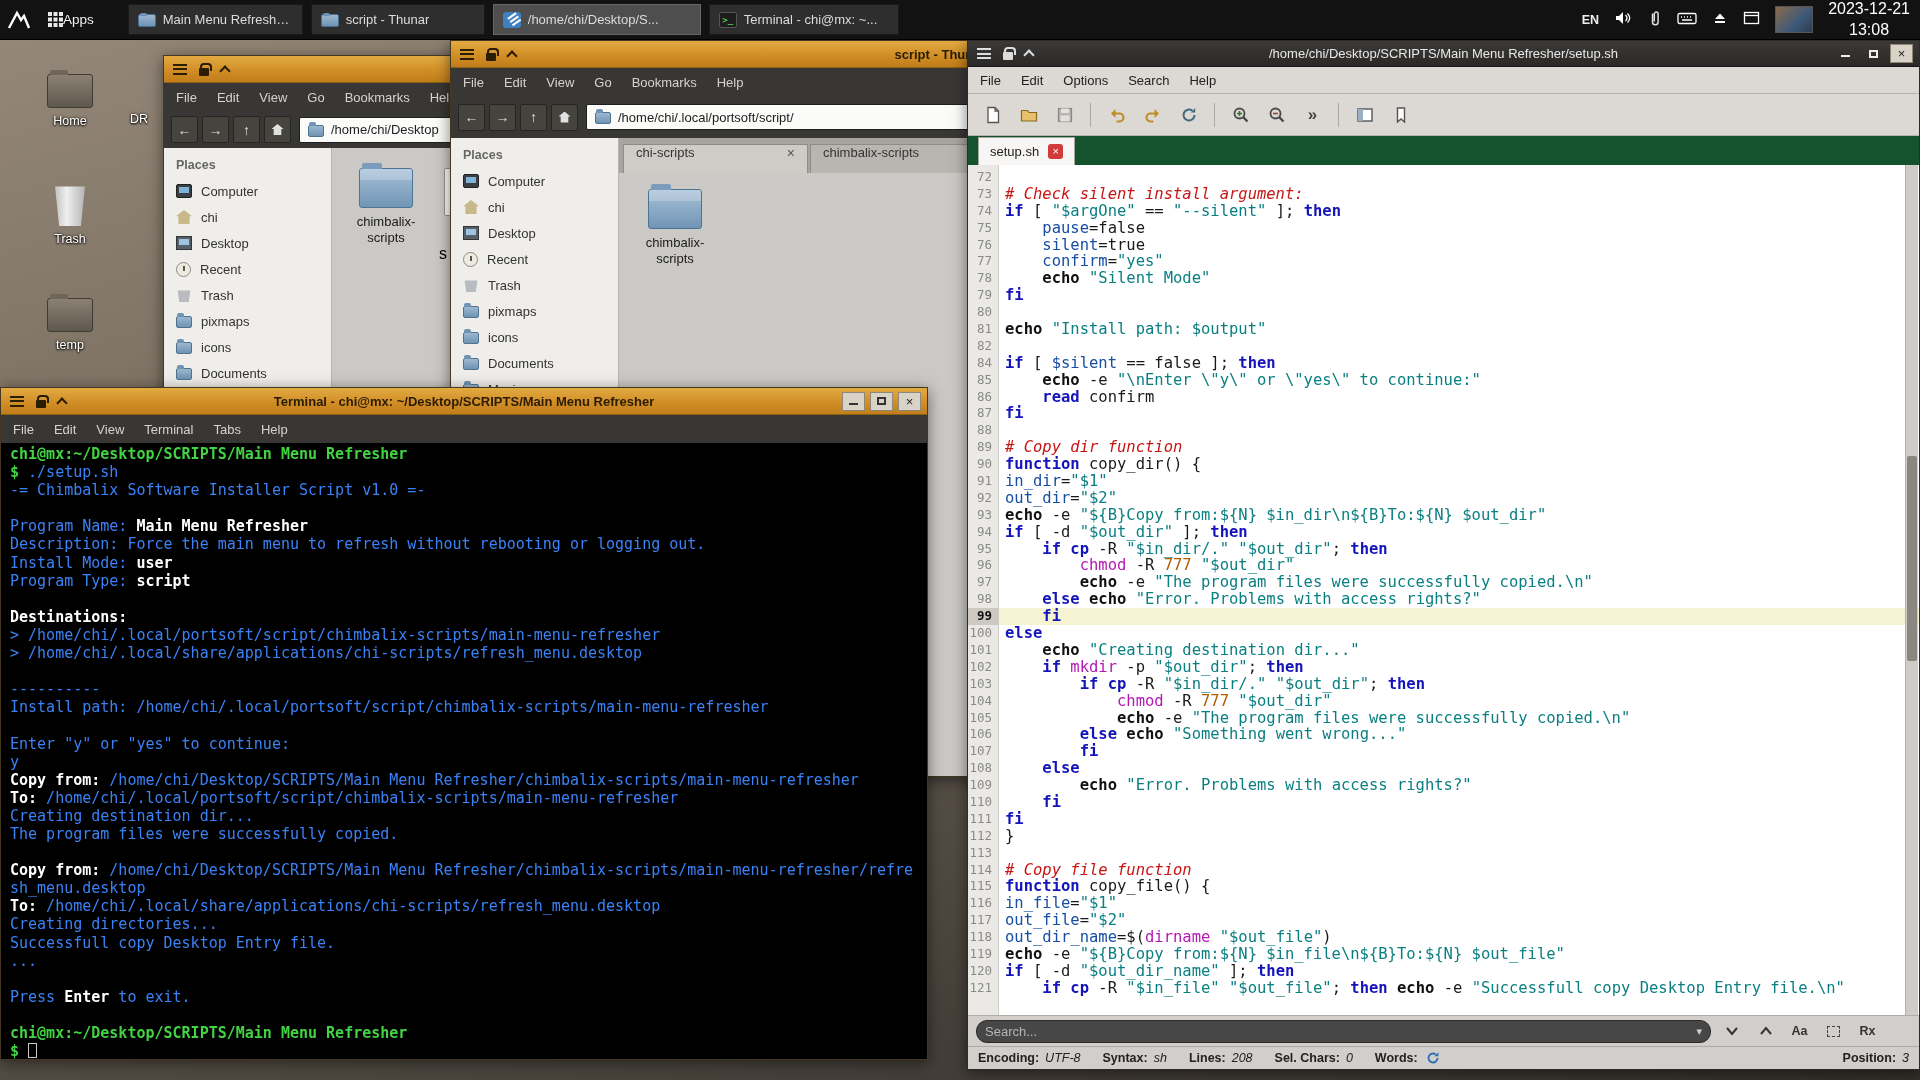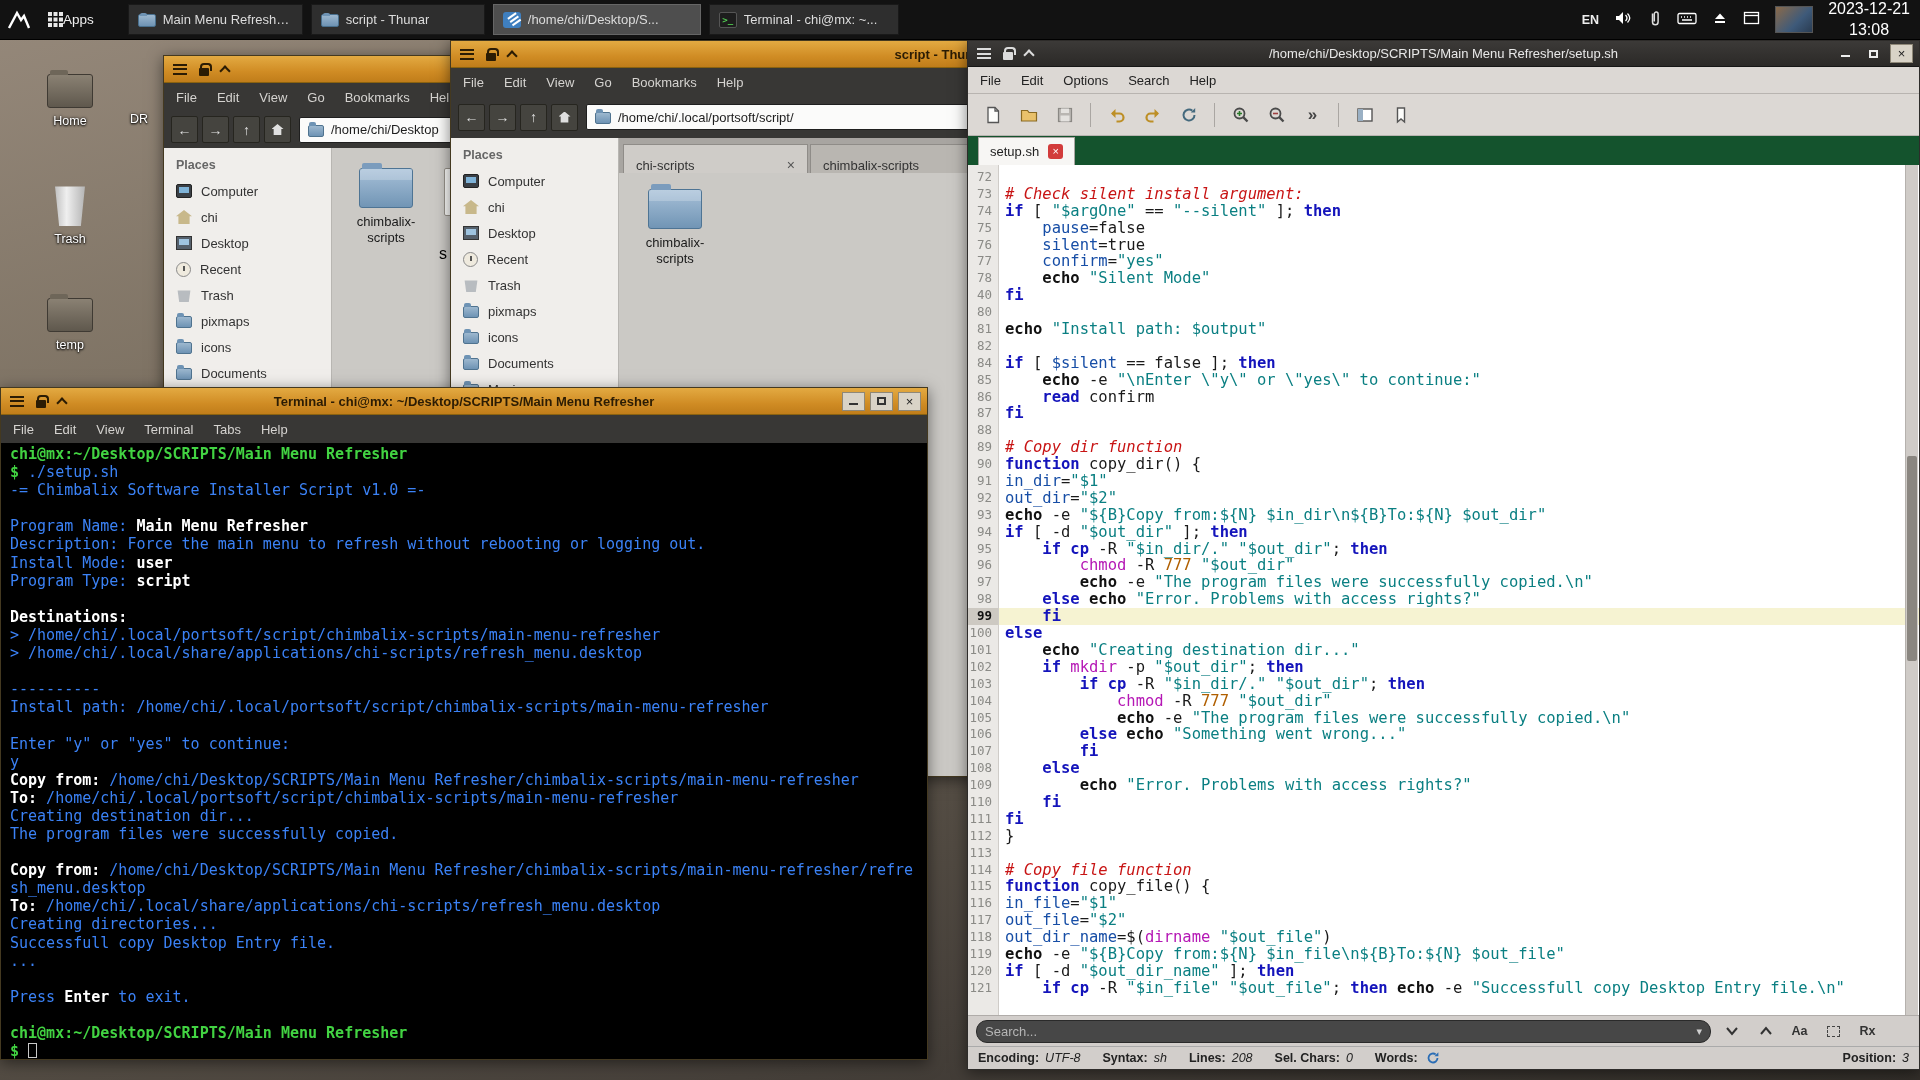--- a/index.html
+++ b/index.html
@@ -81,21 +81,21 @@
   .picon.computer::before{content:"";position:absolute;left:2px;right:2px;top:2px;bottom:4px;background:#7fb3d8}
   .picon.home{background:#c8b88a;clip-path:polygon(50% 0,100% 45%,85% 45%,85% 100%,15% 100%,15% 45%,0 45%)}
   .picon.desktop{background:#55606b;border:1px solid #333}
   .picon.desktop::before{content:"";position:absolute;left:2px;right:2px;top:2px;bottom:4px;background:#9fc4e0}
   .picon.recent{border-radius:50%;background:#efeade;border:1px solid #8a8a8a;width:15px;height:15px}
   .picon.recent::before{content:"";position:absolute;left:6px;top:3px;width:2px;height:5px;background:#555}
   .picon.trash{background:#b8bcc0;clip-path:polygon(10% 18%,90% 18%,80% 100%,20% 100%)}
   .picon.trash::before{content:"";position:absolute;top:0;left:22%;width:56%;height:16%;background:#d6d6d6}
   .maincol{flex:1;display:flex;flex-direction:column;overflow:hidden}
   .tabrow{height:35px;background:#a8a5a1;display:flex;align-items:flex-end;padding-left:4px;gap:2px;flex:none}
-  .ftab{height:29px;padding:0 12px;display:flex;align-items:flex-end;justify-content:space-between;gap:10px;
+  .ftab{height:29px;padding:0 12px;display:flex;align-items:flex-start;justify-content:space-between;gap:10px;
         background:#b9b6b1;font-size:13px;color:#333;border:1px solid #8f8c88;border-bottom:none}
   .ftab.active{background:#cfccc8}
   .ftab .tclose{color:#555;font-size:14px}
   .fileview{position:relative;flex:1;background:#cbc9c5;overflow:hidden}
   .file-item{position:absolute;width:88px;text-align:center;color:#1a1a1a;font-size:13px}
   .bigfolder{width:54px;height:40px;position:relative;margin:0 auto;border:1px solid #4e7494;border-radius:3px;
              background:linear-gradient(#a7c0d8,#7195b5)}
   .bigfolder::before{content:"";position:absolute;top:-6px;left:2px;width:20px;height:6px;background:#7b9cbd;border-radius:2px 2px 0 0}
   .bigfolder::after{content:"";position:absolute;left:0;right:0;top:0;height:11px;background:rgba(255,255,255,.22)}
   .file-label{margin-top:6px;line-height:1.25;word-wrap:break-word}
@@ -506,21 +506,21 @@
     </div>
   </div>
   <div class="editor">
       <div class="crow"><span class="gut">72</span><span class="ctext"></span></div>
       <div class="crow"><span class="gut">73</span><span class="ctext"><span class="c-cm"># Check silent install argument:</span></span></div>
       <div class="crow"><span class="gut">74</span><span class="ctext"><span class="c-kw">if</span><span class="c-pl"> [ </span><span class="c-st">"$argOne"</span><span class="c-pl"> == </span><span class="c-st">"--silent"</span><span class="c-pl"> ]; </span><span class="c-kw">then</span></span></div>
       <div class="crow"><span class="gut">75</span><span class="ctext"><span class="c-pl">    </span><span class="c-va">pause</span><span class="c-pl">=false</span></span></div>
       <div class="crow"><span class="gut">76</span><span class="ctext"><span class="c-pl">    </span><span class="c-va">silent</span><span class="c-pl">=true</span></span></div>
       <div class="crow"><span class="gut">77</span><span class="ctext"><span class="c-pl">    </span><span class="c-va">confirm</span><span class="c-pl">=</span><span class="c-st">"yes"</span></span></div>
       <div class="crow"><span class="gut">78</span><span class="ctext"><span class="c-pl">    </span><span class="c-cb">echo</span><span class="c-pl"> </span><span class="c-st">"Silent Mode"</span></span></div>
-      <div class="crow"><span class="gut">40</span><span class="ctext"><span class="c-kw">fi</span></span></div>
+      <div class="crow"><span class="gut">79</span><span class="ctext"><span class="c-kw">fi</span></span></div>
       <div class="crow"><span class="gut">80</span><span class="ctext"></span></div>
       <div class="crow"><span class="gut">81</span><span class="ctext"><span class="c-cb">echo</span><span class="c-pl"> </span><span class="c-st">"Install path: $output"</span></span></div>
       <div class="crow"><span class="gut">82</span><span class="ctext"></span></div>
       <div class="crow"><span class="gut">84</span><span class="ctext"><span class="c-kw">if</span><span class="c-pl"> [ </span><span class="c-va">$silent</span><span class="c-pl"> == false ]; </span><span class="c-kw">then</span></span></div>
       <div class="crow"><span class="gut">85</span><span class="ctext"><span class="c-pl">    </span><span class="c-cb">echo</span><span class="c-pl"> -e </span><span class="c-st">"\nEnter \"y\" or \"yes\" to continue:"</span></span></div>
       <div class="crow"><span class="gut">86</span><span class="ctext"><span class="c-pl">    </span><span class="c-kw">read</span><span class="c-pl"> confirm</span></span></div>
       <div class="crow"><span class="gut">87</span><span class="ctext"><span class="c-kw">fi</span></span></div>
       <div class="crow"><span class="gut">88</span><span class="ctext"></span></div>
       <div class="crow"><span class="gut">89</span><span class="ctext"><span class="c-cm"># Copy dir function</span></span></div>
       <div class="crow"><span class="gut">90</span><span class="ctext"><span class="c-kw">function</span><span class="c-pl"> copy_dir() {</span></span></div>

